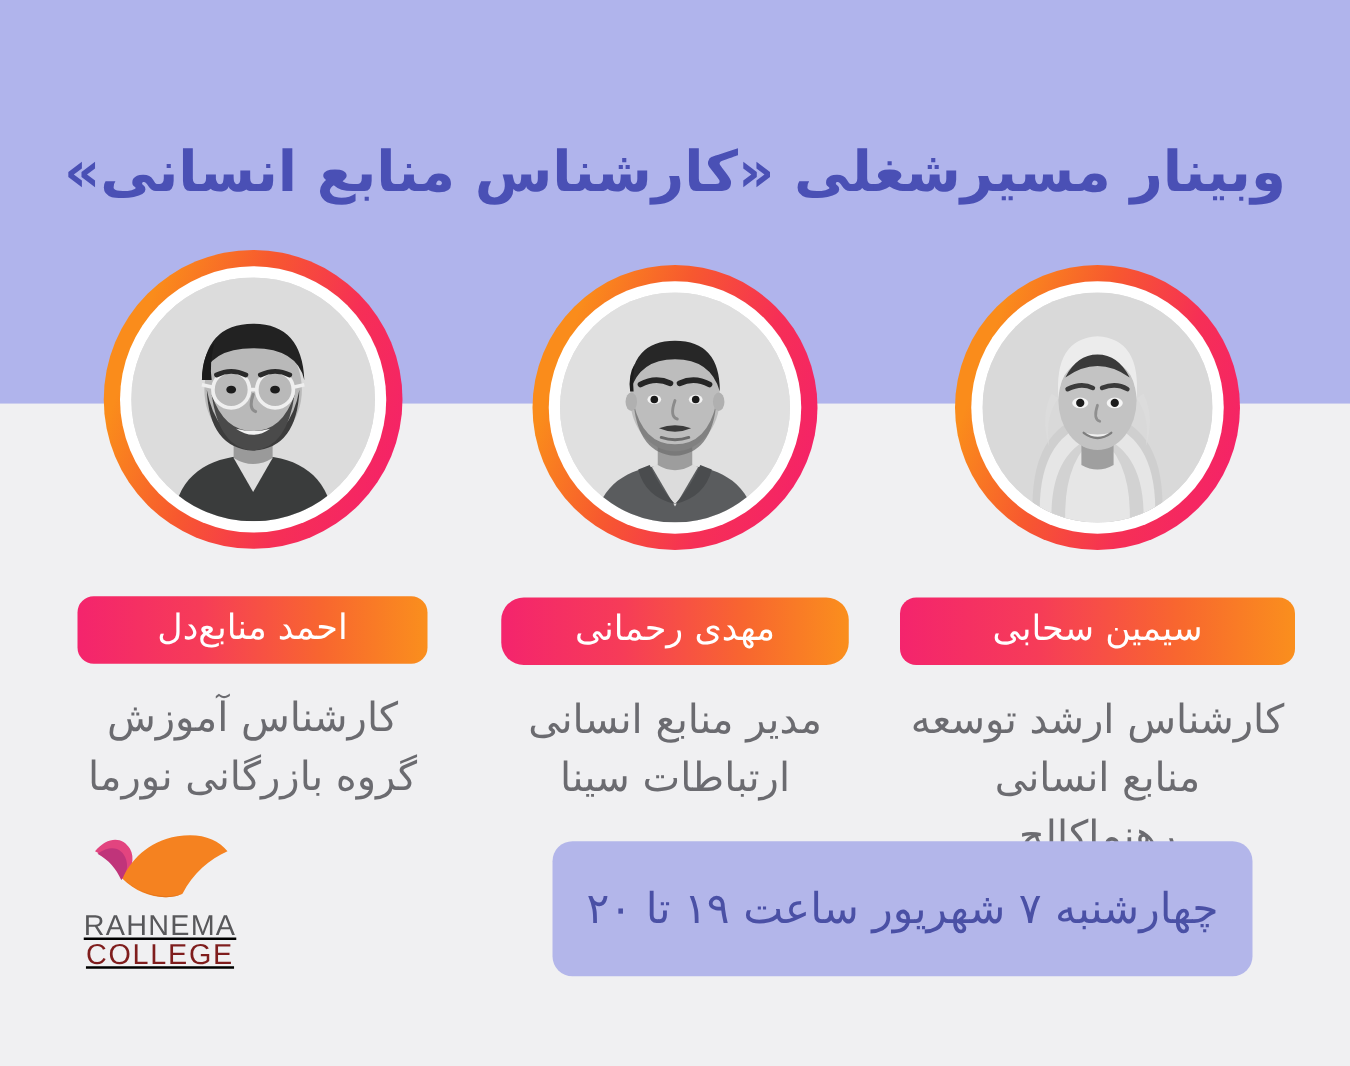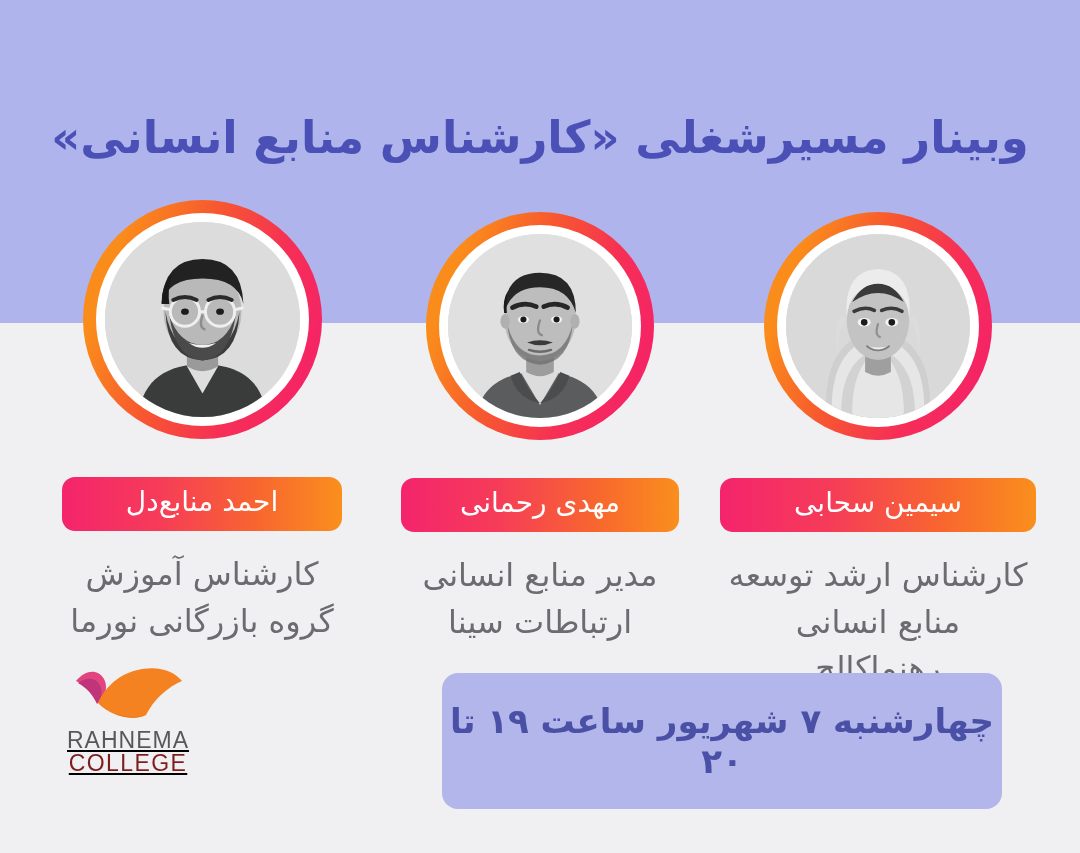--- a/index.html
+++ b/index.html
@@ -110,21 +110,21 @@
     background: linear-gradient(90deg, #f4246d 0%, #f63c58 35%, #f8662f 70%, #fa8f1d 100%);
     color: #ffffff;
     font-size: 28px;
     font-weight: normal;
     text-align: center;
     line-height: 1.15;
     box-sizing: border-box;
     white-space: nowrap;
   }
   .name-badge.w1 { width: 280px; }
-  .name-badge.w2 { width: 278px; }
+  .name-badge.w2 { width: 278px; border-radius: 18px; }
   .name-badge.w3 { width: 316px; }
 
   .role {
     margin-top: 20px;
     color: #6b6b70;
     font-size: 32px;
     line-height: 1.45;
     text-align: center;
     direction: rtl;
     white-space: pre-line;
@@ -179,29 +179,29 @@
     line-height: 1.42;
     direction: rtl;
     white-space: pre-line;
   }
 
   .date-pill {
     position: absolute;
     right: 78px;
     top: 18px;
     width: 560px;
-    height: 136px;
+    height: 108px;
     border-radius: 16px;
     background: #b3b6ea;
     display: flex;
     align-items: center;
     justify-content: center;
     color: #4a50a5;
     font-size: 34px;
-    font-weight: bold;
+    font-weight: normal;
     direction: rtl;
     text-align: center;
     box-sizing: border-box;
   }
 </style>
 </head>
 <body>
 
 <div class="poster">
 

